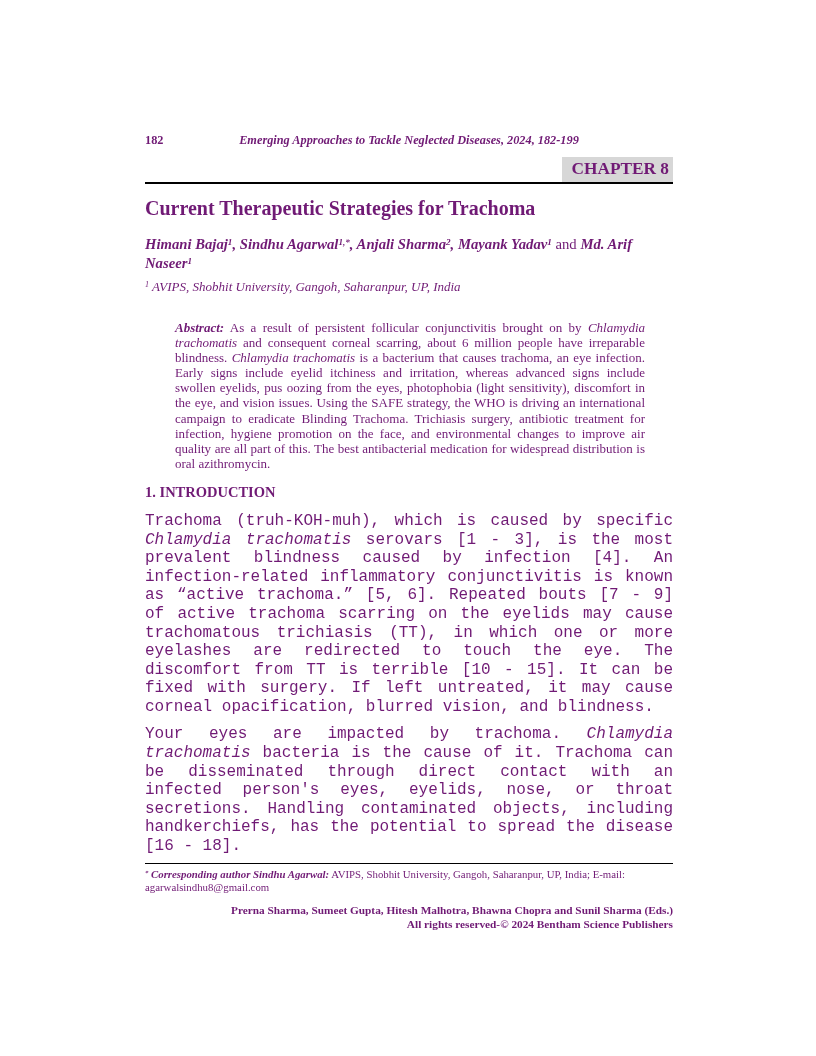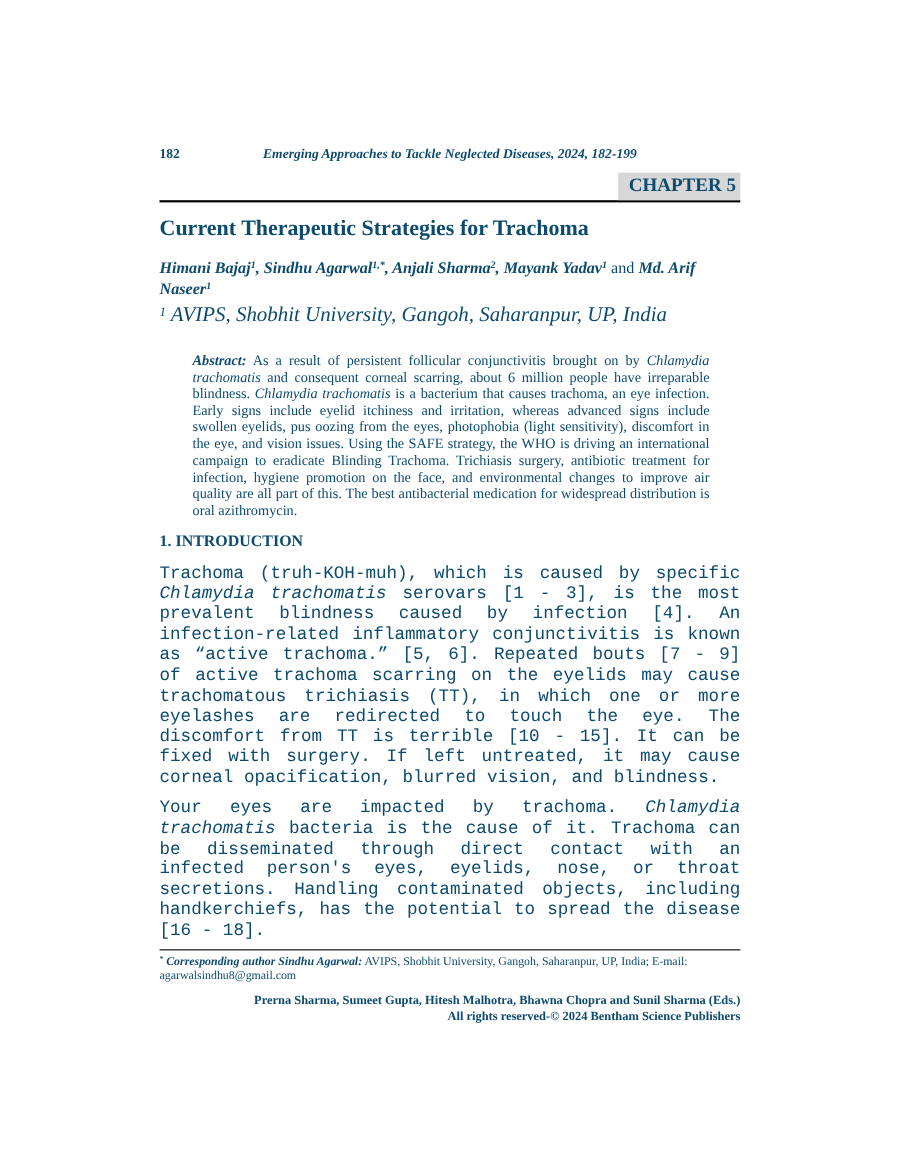--- a/index.html
+++ b/index.html
@@ -7,21 +7,21 @@
     padding: 0;
     background: #ffffff;
   }
   .page {
     position: relative;
     width: 816px;
     height: 1056px;
     box-sizing: border-box;
     padding: 132px 143px 0 145px;
     background: #ffffff;
-    color: #0c4a6e;
+    color: #701a75;
     font-family: "Liberation Serif", "DejaVu Serif", serif;
     overflow: hidden;
   }
   
   .s-b  { font-weight: 700; font-style: italic; }
   .s-i  { font-style: italic; margin-top: 12px; }
   .s-sup { font-size: 0.62em; position: relative; top: -0.45em; line-height: 0; }
 
   .running-head {
     position: relative;
@@ -62,21 +62,21 @@
   }
 
   .authors {
     margin: 15px 0 0 0;
     font-size: 14.7px;
     line-height: 19px;
   }
 
   .affil {
     margin: 6px 0 0 0;
-    font-size: 19px;
+    font-size: 13px;
     line-height: 15px;
   }
 
   .abstract {
     margin: 26px 28px 0 30px;
     font-size: 13px;
     line-height: 15.1px;
     text-align: justify;
   }
 
@@ -127,21 +127,21 @@
 <body>
 
 <div class="page">
 
   <div class="running-head">
     <span class="pagenum">182</span>
     <span class="running-title"><span class="s-b s-i">Emerging Approaches to Tackle Neglected Diseases</span><span class="s-b">, 2024, 182-199</span></span>
   </div>
 
   <div class="chapter-row">
-    <span class="chapter-badge" style="background-color: rgb(215, 215, 215);">CHAPTER 5</span>
+    <span class="chapter-badge" style="background-color: rgb(215, 215, 215);">CHAPTER 8</span>
   </div>
 
   <h1 class="title">Current Therapeutic Strategies for Trachoma</h1>
 
   <p class="authors"><span class="s-b">Himani Bajaj</span><span class="s-b s-sup">1</span><span class="s-b">, </span><span class="s-b">Sindhu Agarwal</span><span class="s-b s-sup">1,*</span><span class="s-b">, </span><span class="s-b">Anjali Sharma</span><span class="s-b s-sup">2</span><span class="s-b">, </span><span class="s-b">Mayank Yadav</span><span class="s-b s-sup">1</span><span> and </span><span class="s-b">Md. Arif Naseer</span><span class="s-b s-sup">1</span></p>
 
   <p class="affil"><span class="s-i s-sup">1</span><span class="s-i"> AVIPS, Shobhit University, Gangoh, Saharanpur, UP, India</span></p>
 
   <p class="abstract"><span class="s-b">Abstract:</span><span> As a result of persistent follicular conjunctivitis brought on by </span><span class="s-i">Chlamydia trachomatis</span><span> and consequent corneal scarring, about 6 million people have irreparable blindness. </span><span class="s-i">Chlamydia trachomatis</span><span> is a bacterium that causes trachoma, an eye infection. Early signs include eyelid itchiness and irritation, whereas advanced signs include swollen eyelids, pus oozing from the eyes, photophobia (light sensitivity), discomfort in the eye, and vision issues. Using the SAFE strategy, the WHO is driving an international campaign to eradicate Blinding Trachoma. Trichiasis surgery, antibiotic treatment for infection, hygiene promotion on the face, and environmental changes to improve air quality are all part of this. The best antibacterial medication for widespread distribution is oral azithromycin.</span></p>
 

